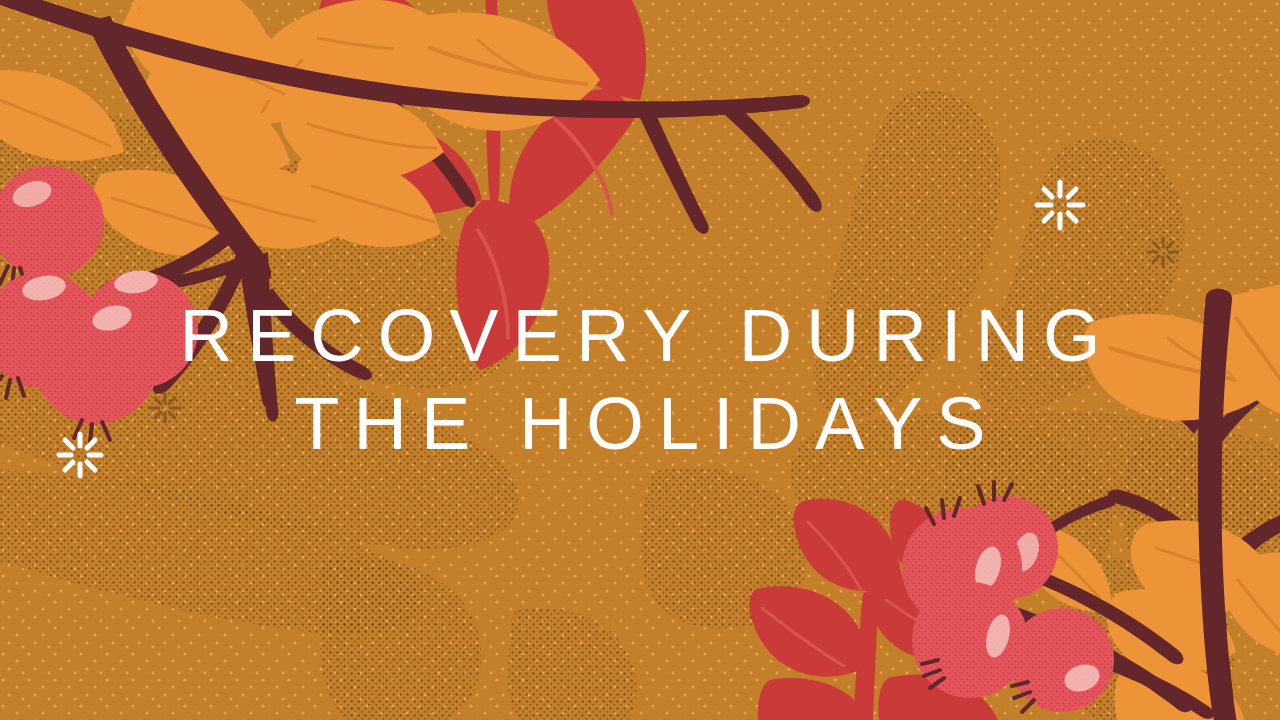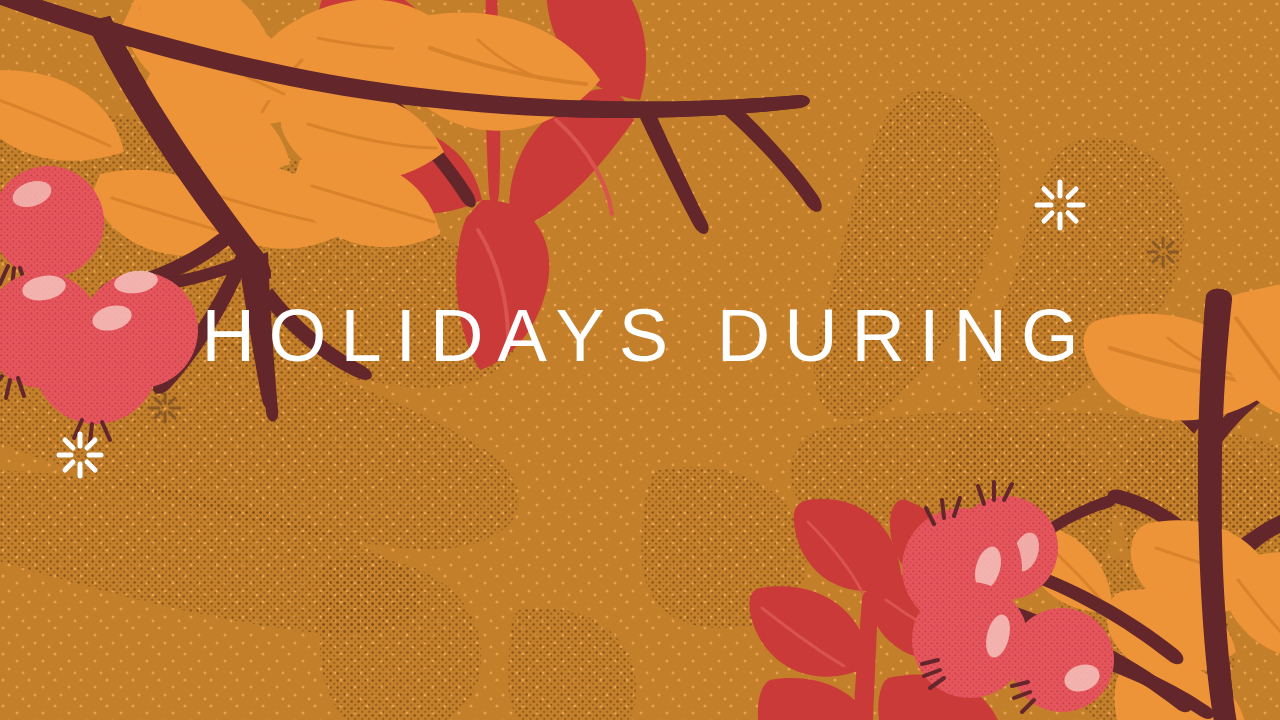--- a/index.html
+++ b/index.html
@@ -330,16 +330,17 @@
         <path d="M 155 398 L 161 404"></path>
           <path d="M 169 412 L 175 418"></path>
         <path d="M 175 398 L 169 404"></path>
           <path d="M 161 412 L 155 418"></path>
       </g>
 
     </g>
   </svg>
 
   <div class="title-block">
-    <span class="title-line">HOLIDAYS DURING</span>
+    <span class="title-line">RECOVERY DURING</span>
+    <span class="title-line">THE HOLIDAYS</span>
   </div>
 
 </div>
 
 </body></html>

